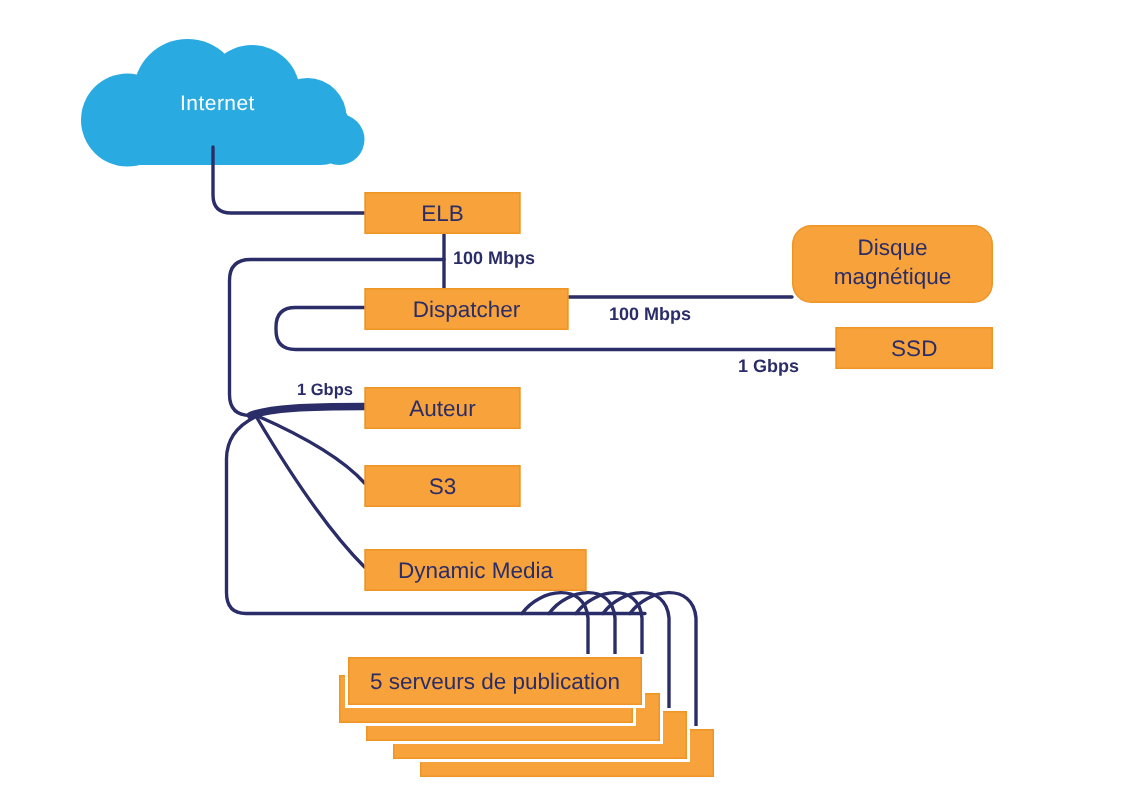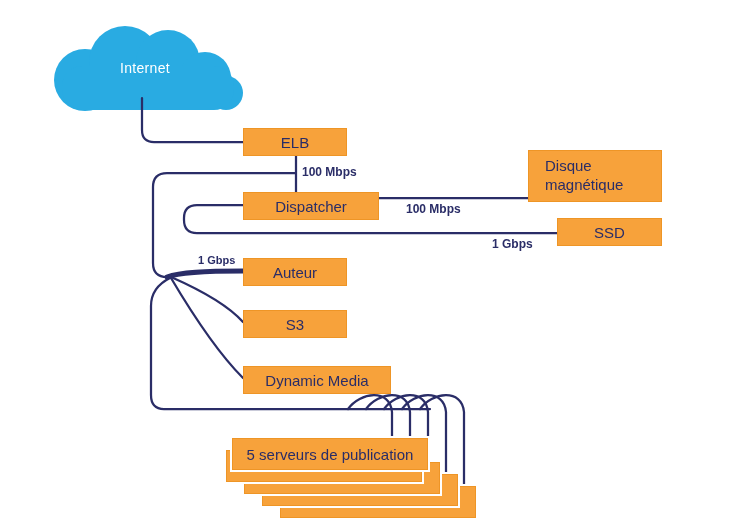--- a/index.html
+++ b/index.html
@@ -38,21 +38,21 @@
     font-size:14px;letter-spacing:.3px;
     text-align:center;
   }
   .box{
     position:absolute;z-index:3;
     background:var(--box-fill,#F7A23B);
     border:1px solid var(--box-border,#EE9526);
     color:var(--text,#2A2D67);
     display:flex;align-items:center;justify-content:center;
     font-size:15px;
-    text-align:left;
+    text-align:center;
   }
   .stackbox{
     box-shadow:0 0 0 2px var(--background,#fff);
   }
   .edge-label{
     position:absolute;z-index:4;
     color:var(--text,#2A2D67);
     font-weight:bold;
     font-size:12px;
     white-space:nowrap;
@@ -104,21 +104,21 @@
   <div class="cloud-label" style="left:95px;top:60px;width:100px;">Internet</div>
 
   <div class="box" style="left:243px;top:128px;width:104px;height:28px;">
     <span>ELB</span>
   </div>
 
   <div class="box" style="left:243px;top:192px;width:136px;height:28px;">
     <span>Dispatcher</span>
   </div>
 
-  <div class="box" style="left:528px;top:150px;width:134px;height:52px;">
+  <div class="box" style="left:528px;top:150px;width:134px;height:52px;border-radius:13px;">
     <span class="wrap-narrow">Disque magnétique</span>
   </div>
 
   <div class="box" style="left:557px;top:218px;width:105px;height:28px;">
     <span>SSD</span>
   </div>
 
   <div class="box" style="left:243px;top:258px;width:104px;height:28px;">
     <span>Auteur</span>
   </div>

